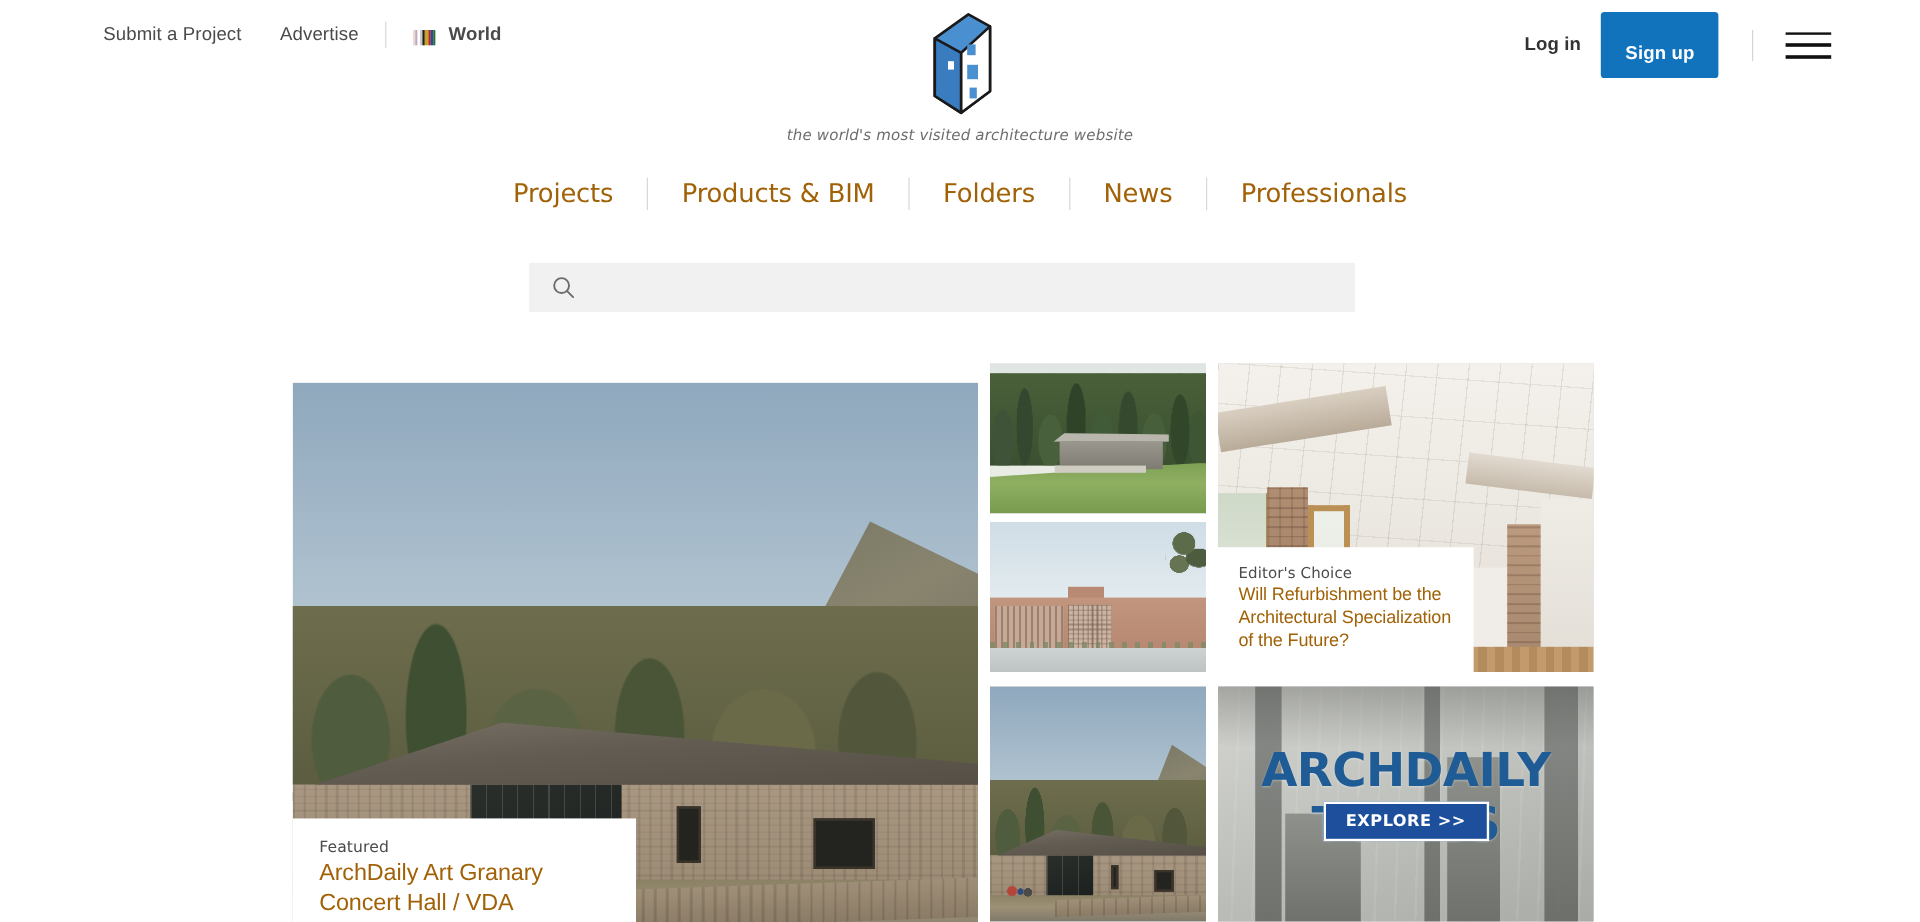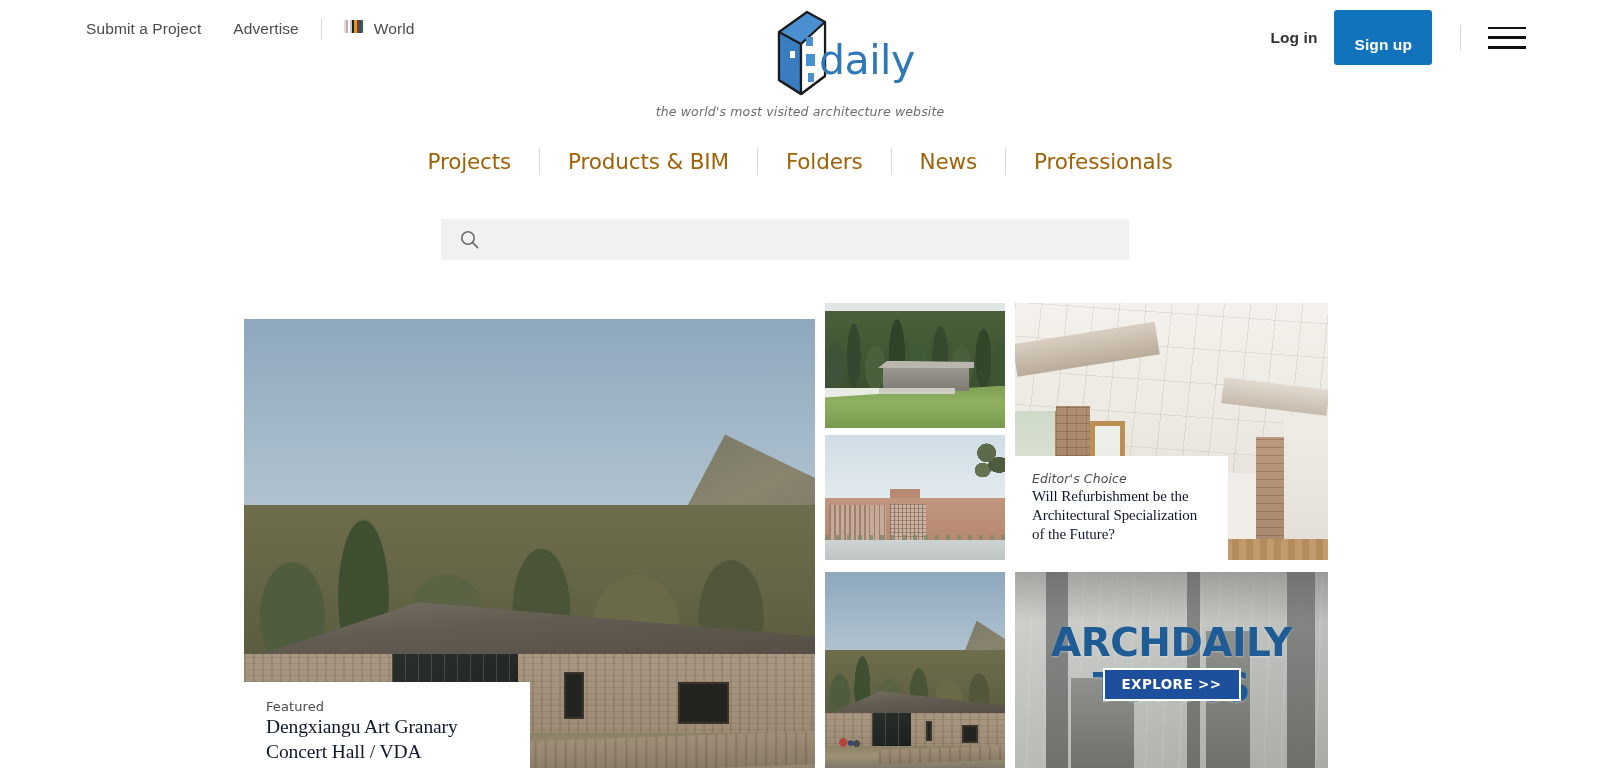--- a/index.html
+++ b/index.html
@@ -33,23 +33,24 @@
     white-space: nowrap;
   }
   .toplink.adv { margin-left: 32px; }
   .top-sep {
     width: 1px; height: 22px;
     background: #d8d8d8;
     margin: 0 22px;
   }
   .world-wrap {
     display: flex;
-    align-items: flex-start;
+    align-items: flex-end;
     gap: 11px;
     text-decoration: none;
+    font-weight: bold;
   }
   .flags-icon {
     width: 19px; height: 13px;
     display: block;
     border-radius: 1px;
     overflow: hidden;
   }
   .flags-icon span {
     display: inline-block;
     width: 2.12px; height: 13px;
@@ -506,27 +507,27 @@
   .cap-kicker {
     font-size: 13px;
     color: #4b4b4b;
     font-family: "DejaVu Sans", sans-serif;
     margin-bottom: 9px;
     letter-spacing: 0.1px;
   }
   .cap-title {
     font-size: 19.5px;
     line-height: 1.28;
-    color: #0f172a;
-    font-family: Liberation Serif, serif;
+    color: #a16207;
+    font-family: Liberation Sans, sans-serif;
     text-decoration: none;
     display: block;
     letter-spacing: -0.1px;
   }
-  .cap-editors .cap-kicker { font-size: 12.5px; margin-bottom: 5px; font-style: italic; }
+  .cap-editors .cap-kicker { font-size: 12.5px; margin-bottom: 5px; }
   .cap-editors .cap-title { font-size: 15px; line-height: 1.26; }
 </style>
 </head>
 <body>
 
 <div class="topbar">
 
   <div class="topbar-left">
     <a class="toplink" href="#">Submit a Project</a>
     <a class="toplink adv" href="#">Advertise</a>
@@ -555,21 +556,20 @@
       <svg width="54" height="86" viewBox="0 0 54 86" xmlns="http://www.w3.org/2000/svg">
         <polygon points="4,22 32,2 50,12 50,66 26,84 4,70" fill="#4a8fd0" stroke="#1a1a1a" stroke-width="2.2" stroke-linejoin="round"></polygon>
         <polygon points="4,22 26,34 26,84 4,70" fill="#3a7cc0" stroke="#1a1a1a" stroke-width="2.2" stroke-linejoin="round"></polygon>
         <polygon points="26,34 50,12 50,66 26,84" fill="#ffffff" stroke="#1a1a1a" stroke-width="2.2" stroke-linejoin="round"></polygon>
         <rect x="31" y="27" width="7" height="9" fill="#4a8fd0"></rect>
         <rect x="31" y="44" width="9" height="12" fill="#4a8fd0"></rect>
         <rect x="33" y="63" width="6" height="9" fill="#4a8fd0"></rect>
         <rect x="15" y="41" width="5" height="7" fill="#ffffff"></rect>
       </svg>
     </span>
-    <span class="logo-daily">daily</span>
   </a>
   <div class="tagline">the world's most visited architecture website</div>
 </div>
 
 <nav class="mainnav">
   <a class="navitem" href="#">Projects</a>
   <span class="nav-sep"></span>
   <a class="navitem" href="#">Products &amp; BIM</a>
   <span class="nav-sep"></span>
   <a class="navitem" href="#">Folders</a>
@@ -599,21 +599,21 @@
         <span class="wall"></span>
         <span class="glass"></span>
       <span class="win1"></span>
         <span class="win2"></span>
       <span class="ground"></span>
         <span class="lowwall"></span>
         <span class="people"></span>
     </span>
     <span class="caption-card cap-featured">
       <span class="cap-kicker">Featured</span>
-      <span class="cap-title">Dengxiangu Art Granary Concert Hall / VDA</span>
+      <span class="cap-title">ArchDaily Art Granary Concert Hall / VDA</span>
     </span>
   </a>
 
   <a class="tile tile-m1" href="#">
     <span class="ph-hill">
       <span class="sky2"></span>
         <span class="forest"></span>
       <span class="meadow"></span>
         <span class="house"></span>
         <span class="deck"></span>

